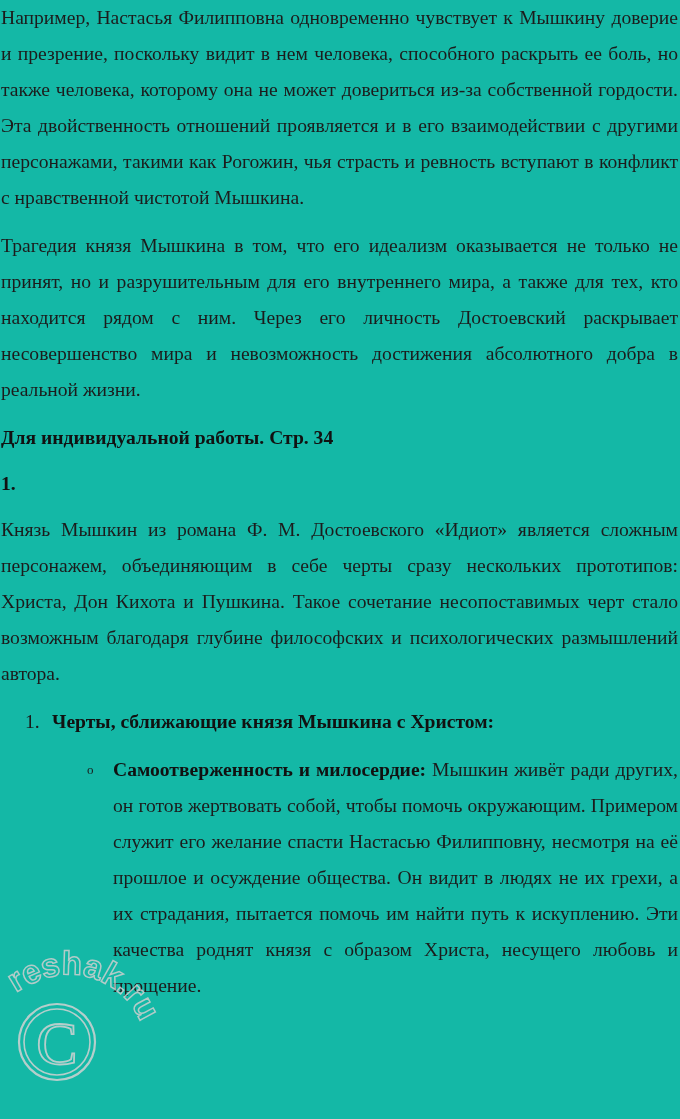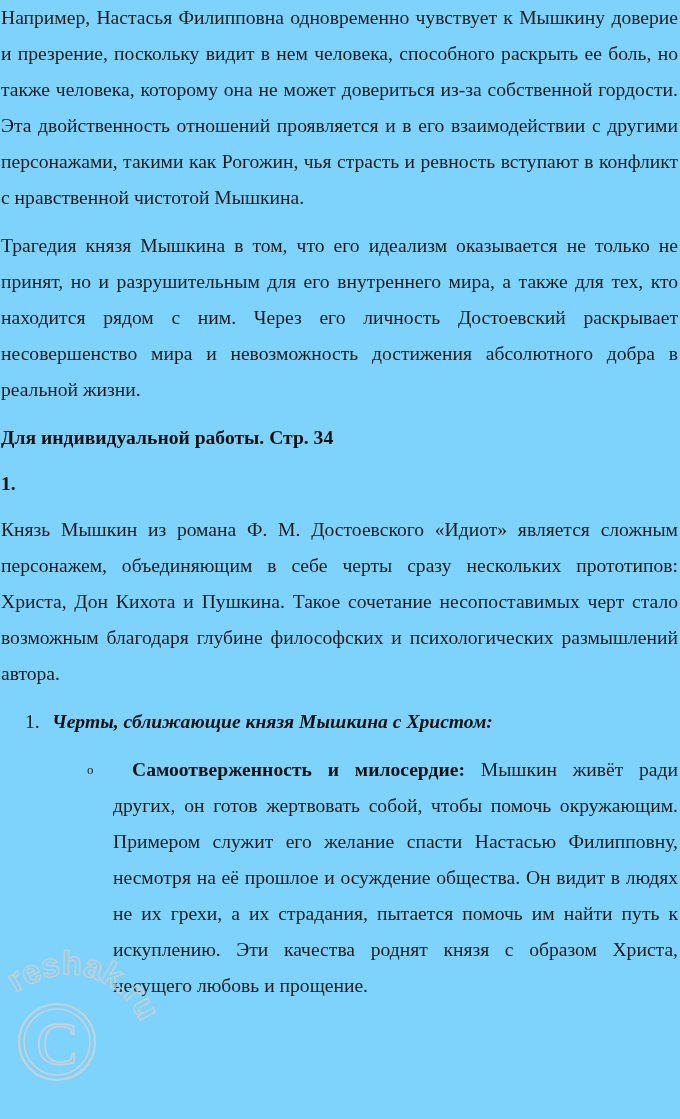--- a/index.html
+++ b/index.html
@@ -4,21 +4,21 @@
 <style>
   html, body {
     margin: 0;
     padding: 0;
     background: #ffffff;
   }
   #page {
     position: relative;
     width: 680px;
     height: 1119px;
-    background: #7dd3fc;
+    background: #14b8a6;
     overflow: hidden;
     font-family: "Liberation Serif", "DejaVu Serif", serif;
     color: #1a1a1a;
   }
   .doc-body {
     position: absolute;
     left: 0;
     top: 0;
     width: 680px;
     padding: 0;
@@ -68,21 +68,20 @@
   .num-item .marker {
     position: absolute;
     left: 25px;
     top: 0;
     font-weight: normal;
     color: #1a1a1a;
   }
   .num-item .num-text {
     font-weight: bold;
     color: #111111;
-    font-style: italic;
   }
 
   
   .bullet-item {
     position: relative;
     padding-left: 113px;
     padding-right: 2px;
     font-size: 19.6px;
     line-height: 36px;
     text-align: justify;
@@ -94,21 +93,20 @@
     left: 87px;
     top: 0;
     width: 11px;
     line-height: 36px;
     font-size: 13px;
     color: #1a1a1a;
   }
   .bullet-item .lead {
     font-weight: bold;
     color: #111111;
-    margin-left: 19px;
   }
 
   
   .watermark {
     position: absolute;
     left: 0;
     top: 930px;
     width: 240px;
     height: 189px;
     pointer-events: none;

